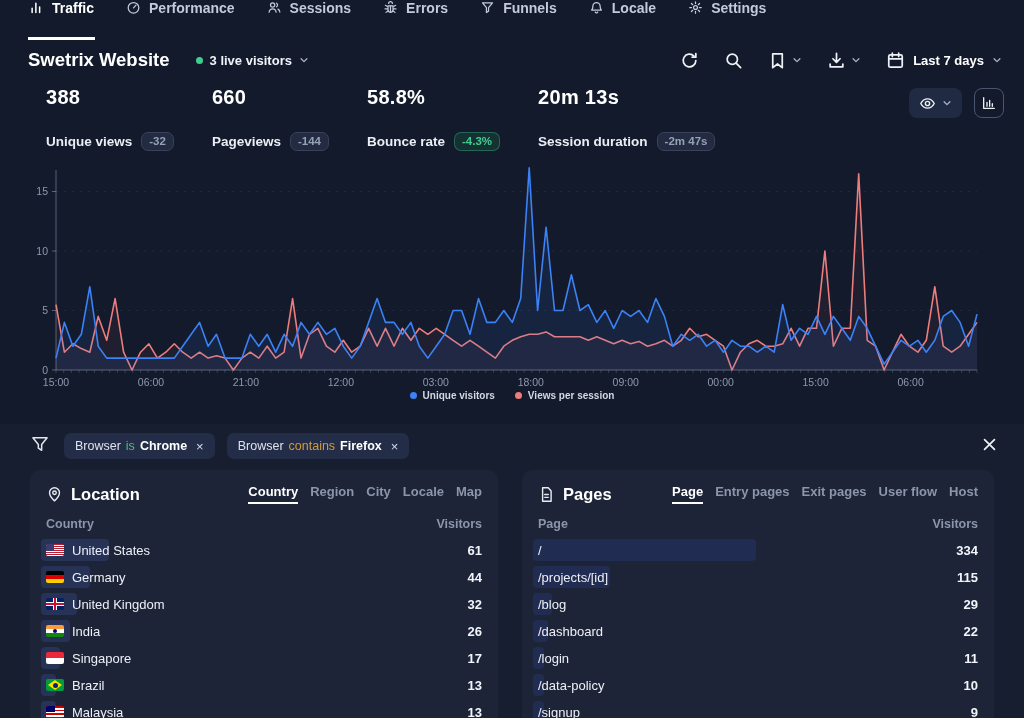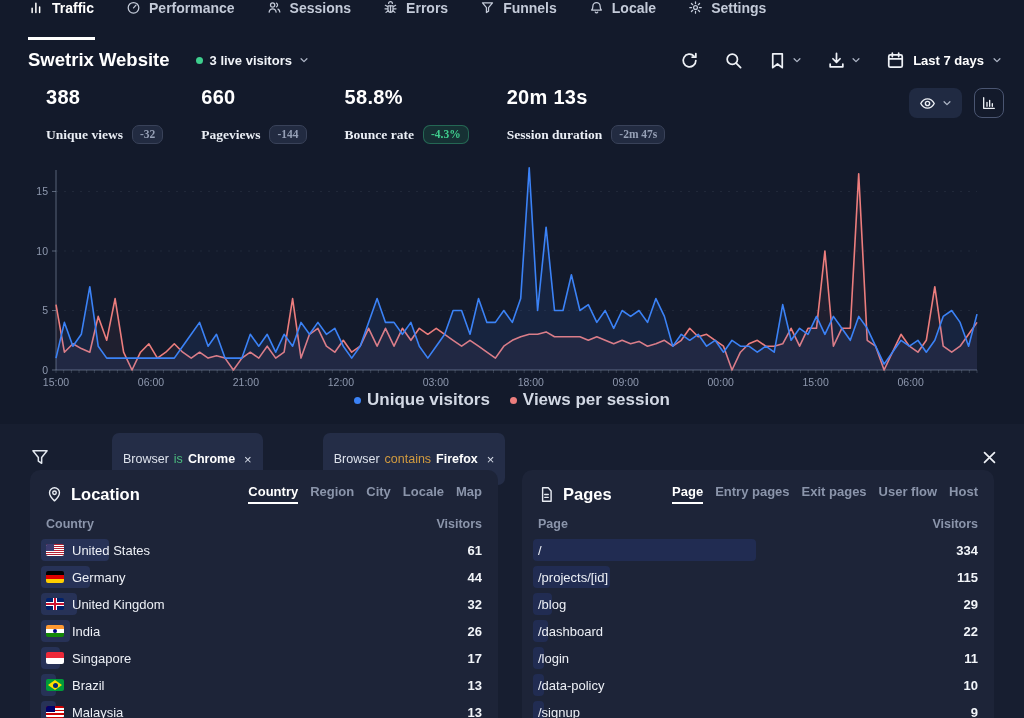--- a/index.html
+++ b/index.html
@@ -25,50 +25,50 @@
   .chev { width:10px; height:10px; color:#aeb6c6; }
   #header-actions { margin-left:auto; display:flex; align-items:center; gap:25px; }
   .hicon { width:19px; height:19px; color:#eef1f6; cursor:pointer; }
   .icon-pair { display:flex; align-items:center; gap:5px; cursor:pointer; }
   #daterange { display:flex; align-items:center; gap:8px; cursor:pointer; }
   #daterange .txt { font-size:13px; font-weight:700; color:#fff; }
 
   
   #metrics { position:absolute; top:86px; left:46px; display:flex; gap:38px; }
   .metric .num { font-size:20px; font-weight:800; color:#fff; line-height:1.1; letter-spacing:.3px; }
-  .metric .sub { margin-top:17px; display:flex; align-items:center; gap:9px;font-family:Liberation Serif, serif; }
+  .metric .sub { margin-top:24px; display:flex; align-items:center; gap:9px; }
   .metric .label { font-size:13.5px; font-weight:700; color:#eaeef5; }
   .badge { font-size:11.5px; font-weight:600; padding:2px 7px 3px; border-radius:7px;
     background:#222b41; color:#96a0b6; border:1px solid #394259; }
   .badge.green { background:rgba(38,132,86,.22); color:#3fcf8e; border-color:rgba(63,207,142,.35); }
   #metric-actions { position:absolute; top:88px; right:20px; display:flex; gap:12px; align-items:center; }
   #eye-btn { height:30px; padding:0 10px; background:#202a42; border-radius:8px; display:flex;
     align-items:center; gap:6px; cursor:pointer; }
   #eye-btn svg.eye { width:17px; height:17px; color:#edf0f5; }
   #charttype-btn { width:30px; height:30px; border:1.5px solid #4a5571; border-radius:8px;
     display:flex; align-items:center; justify-content:center; cursor:pointer; }
   #charttype-btn svg { width:16px; height:16px; color:#edf0f5; }
 
   
   #chart-wrap { position:absolute; left:14px; top:158px; width:996px; height:236px; }
   #legend { position:absolute; top:390px; left:0; width:1024px; display:flex;
     justify-content:center; gap:20px; }
   .leg-item { display:flex; align-items:center; gap:6px; cursor:pointer; }
   .leg-dot { width:7px; height:7px; border-radius:50%; }
-  .leg-txt { font-size:17px; font-weight:700; color:#d2d8e4; }
+  .leg-txt { font-size:10px; font-weight:700; color:#d2d8e4; }
 
   
   #lower { position:absolute; top:424px; left:0; right:0; bottom:0; background:#171e30; }
   #filterbar { position:absolute; top:433px; left:30px; right:26px; display:flex;
     align-items:center; gap:14px; }
   #filter-funnel-wrap { color:#e2e7ee; }
   #filter-funnel-wrap svg { width:20px; height:20px; }
   #chips { display:flex; gap:12px; }
-  .chip { background:#242d47; border-radius:7px; padding:19px 11px; display:flex;
-    align-items:center; gap:5px; font-size:12.5px; cursor:pointer;margin-left:48px; }
+  .chip { background:#242d47; border-radius:7px; padding:6px 11px; display:flex;
+    align-items:center; gap:5px; font-size:12.5px; cursor:pointer; }
   .chip .f { color:#dde2ec; }
   .chip .op-green { color:#4bbd7f; }
   .chip .op-amber { color:#d29b3f; }
   .chip .v { color:#fff; font-weight:700; }
   .chip .x { margin-left:4px; color:#d6dce8; font-size:13px; line-height:1; cursor:pointer; }
   #filters-clear { margin-left:auto; color:#eef1f6; cursor:pointer; }
   #filters-clear svg { width:17px; height:17px; }
 
   
   .panel { position:absolute; top:470px; height:266px; background:#1d2438; border-radius:10px;

